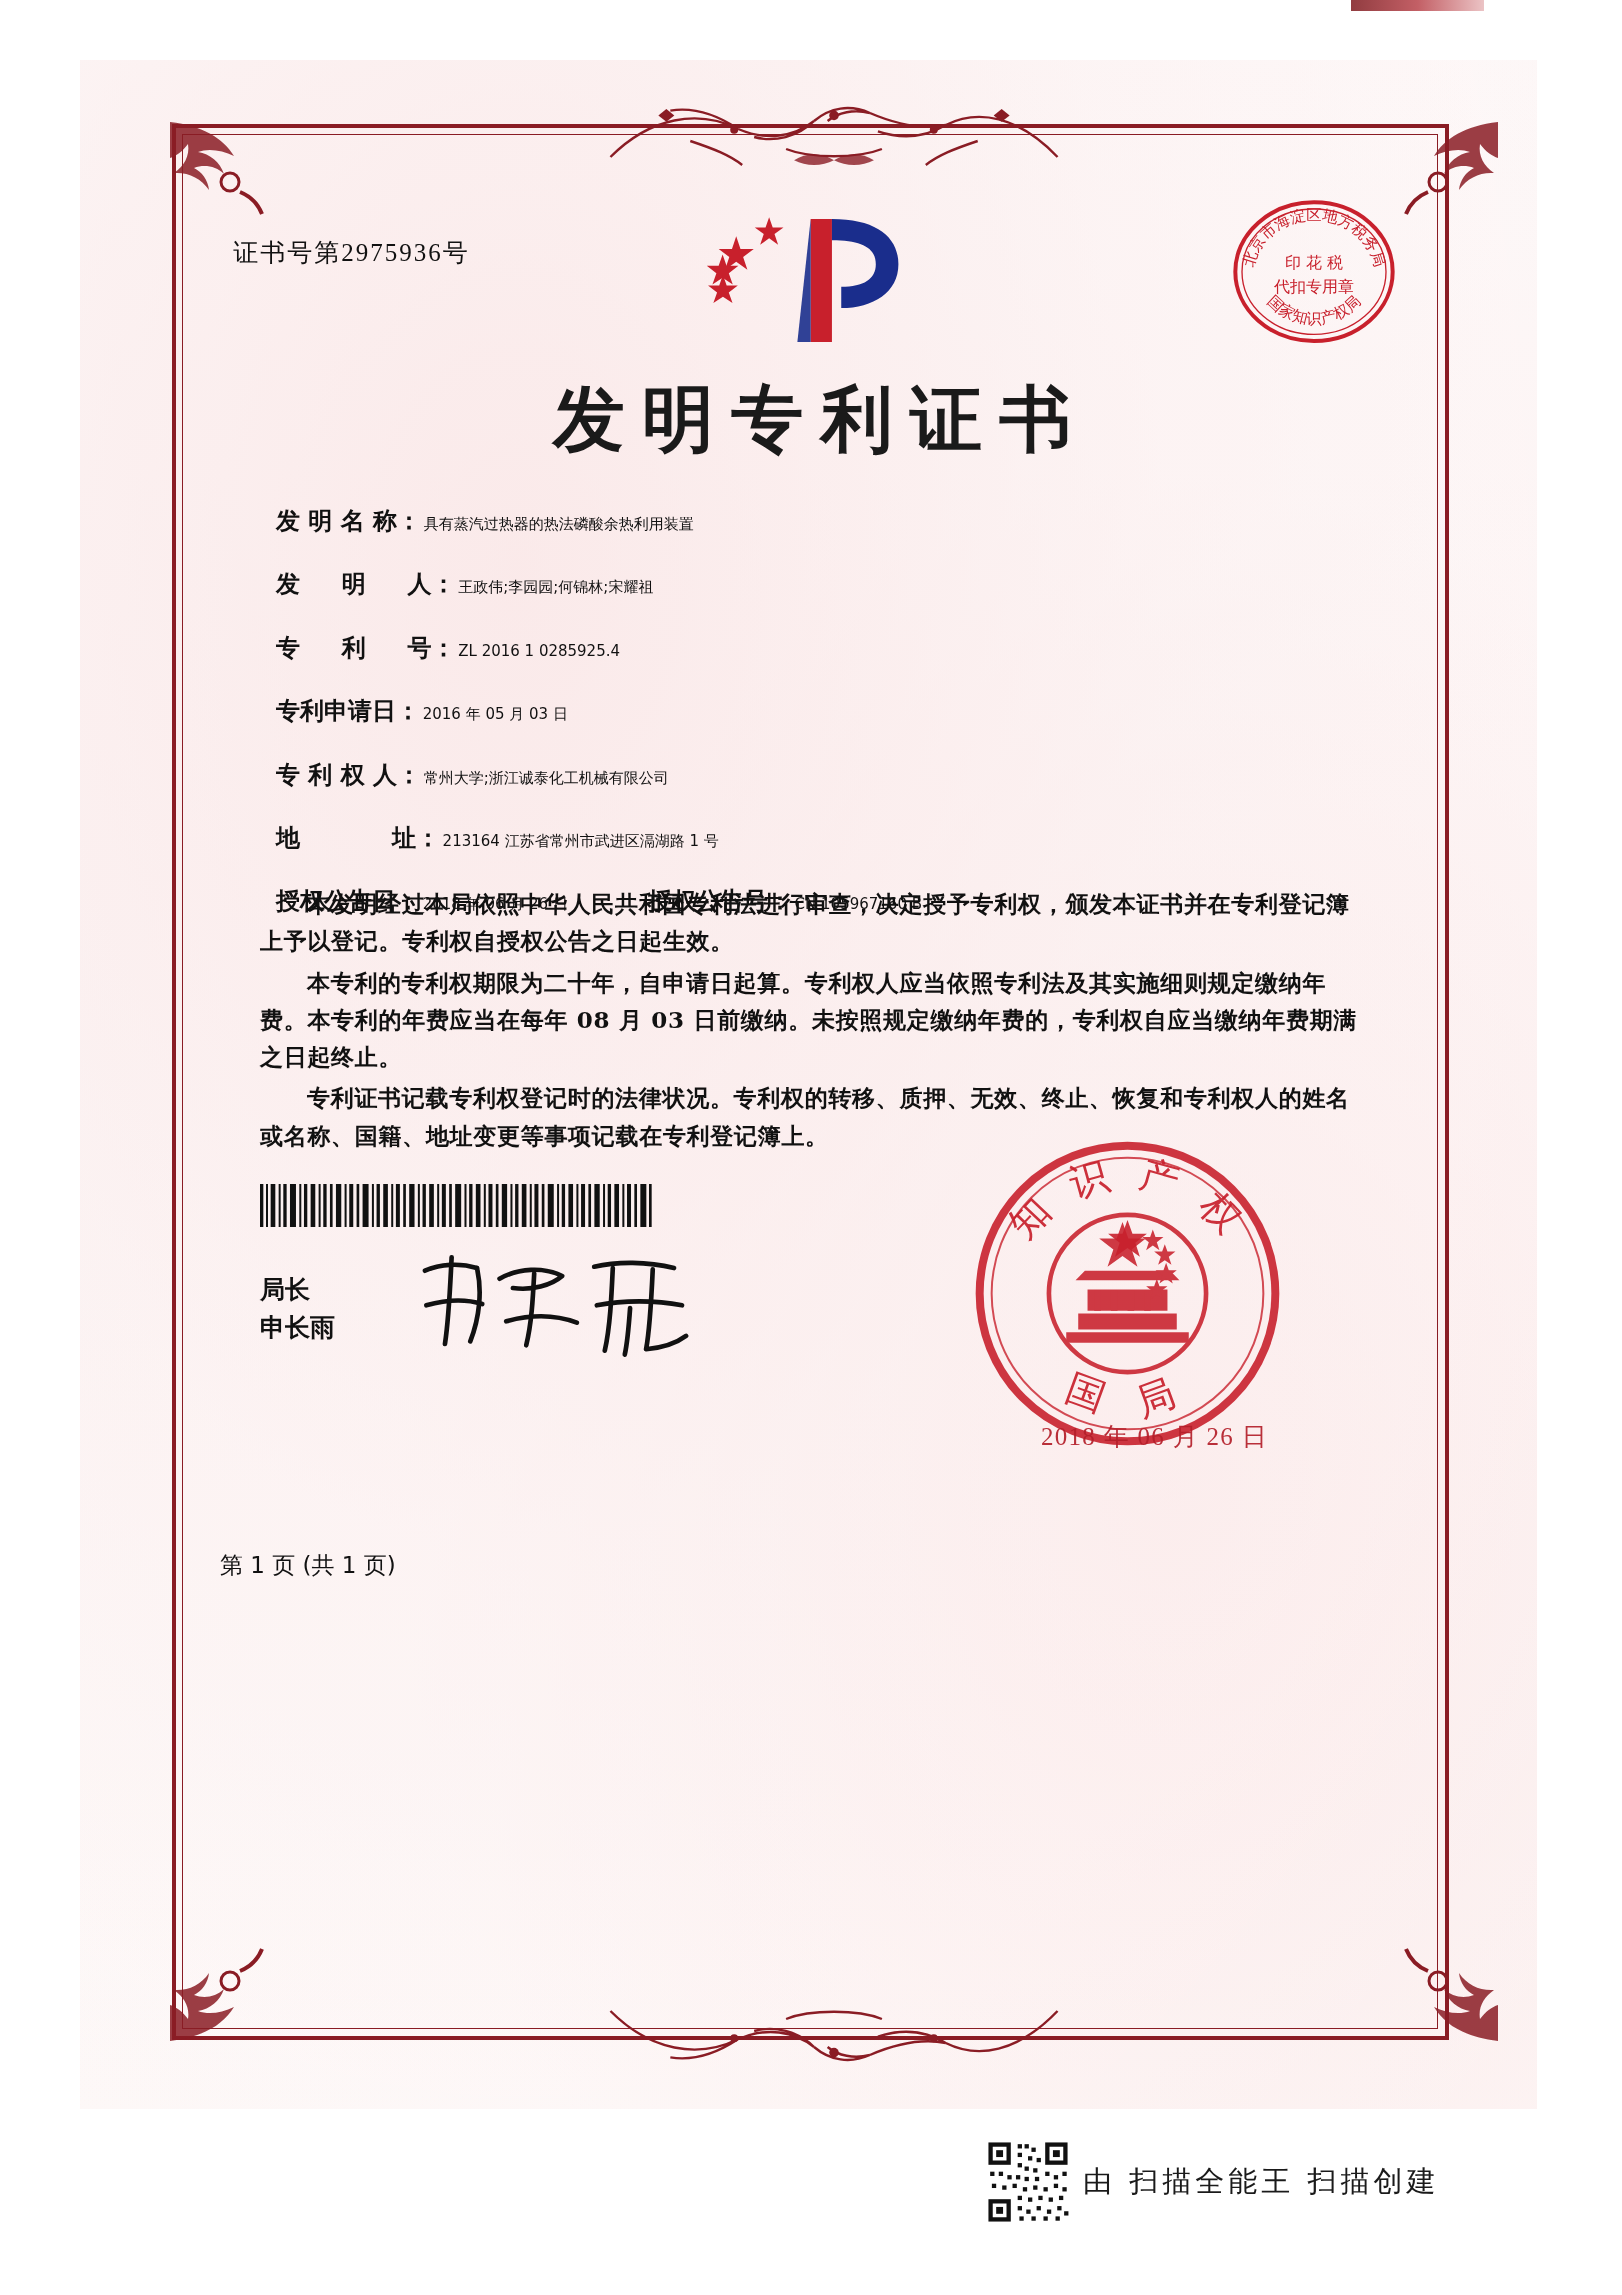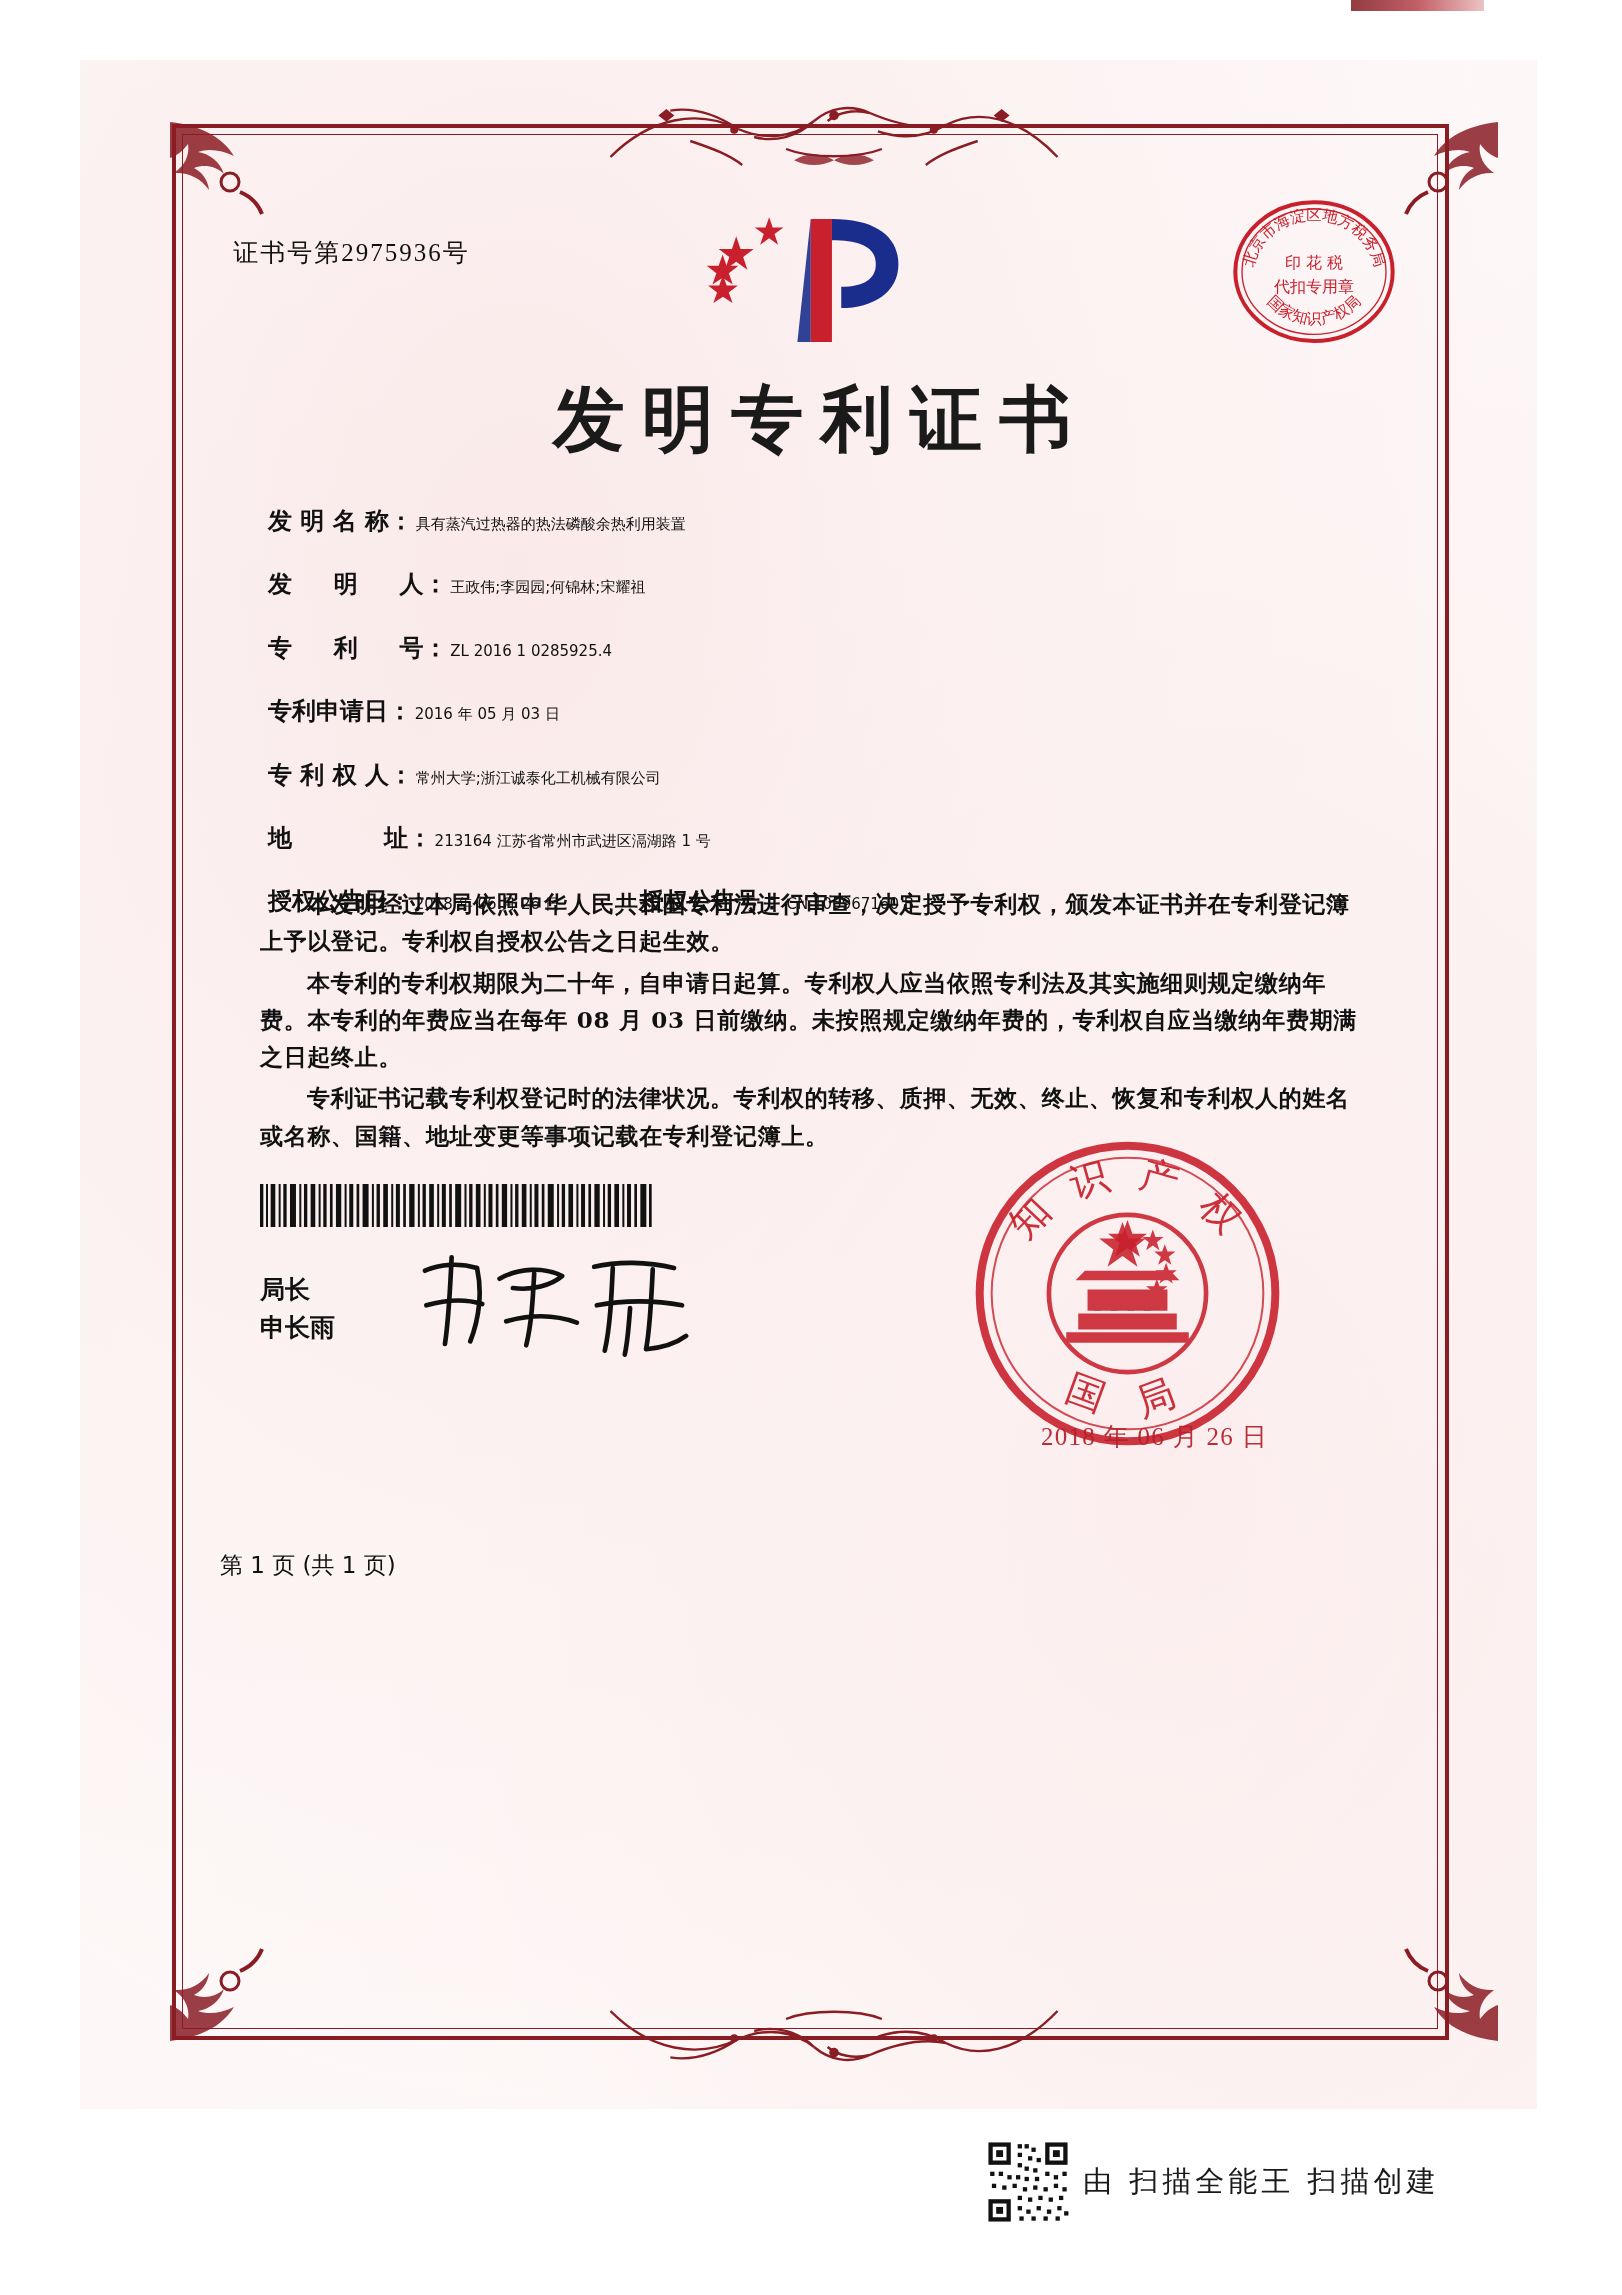--- a/index.html
+++ b/index.html
@@ -124,21 +124,21 @@
     font-size: 72px;
     letter-spacing: 17.3px;
     font-weight: bold;
     color: #1a1a1a;
     font-family: "DejaVu Serif", "Liberation Serif", serif;
     text-indent: 17.3px;
   }
 
   .fields {
     position: absolute;
-    left: 48px;
+    left: 56px;
     top: 319px;
     width: 1104px;
   }
   .field-row {
     display: flex;
     align-items: baseline;
     margin-bottom: 31px;
     font-size: 24px;
     color: #111;
     line-height: 1.35;

